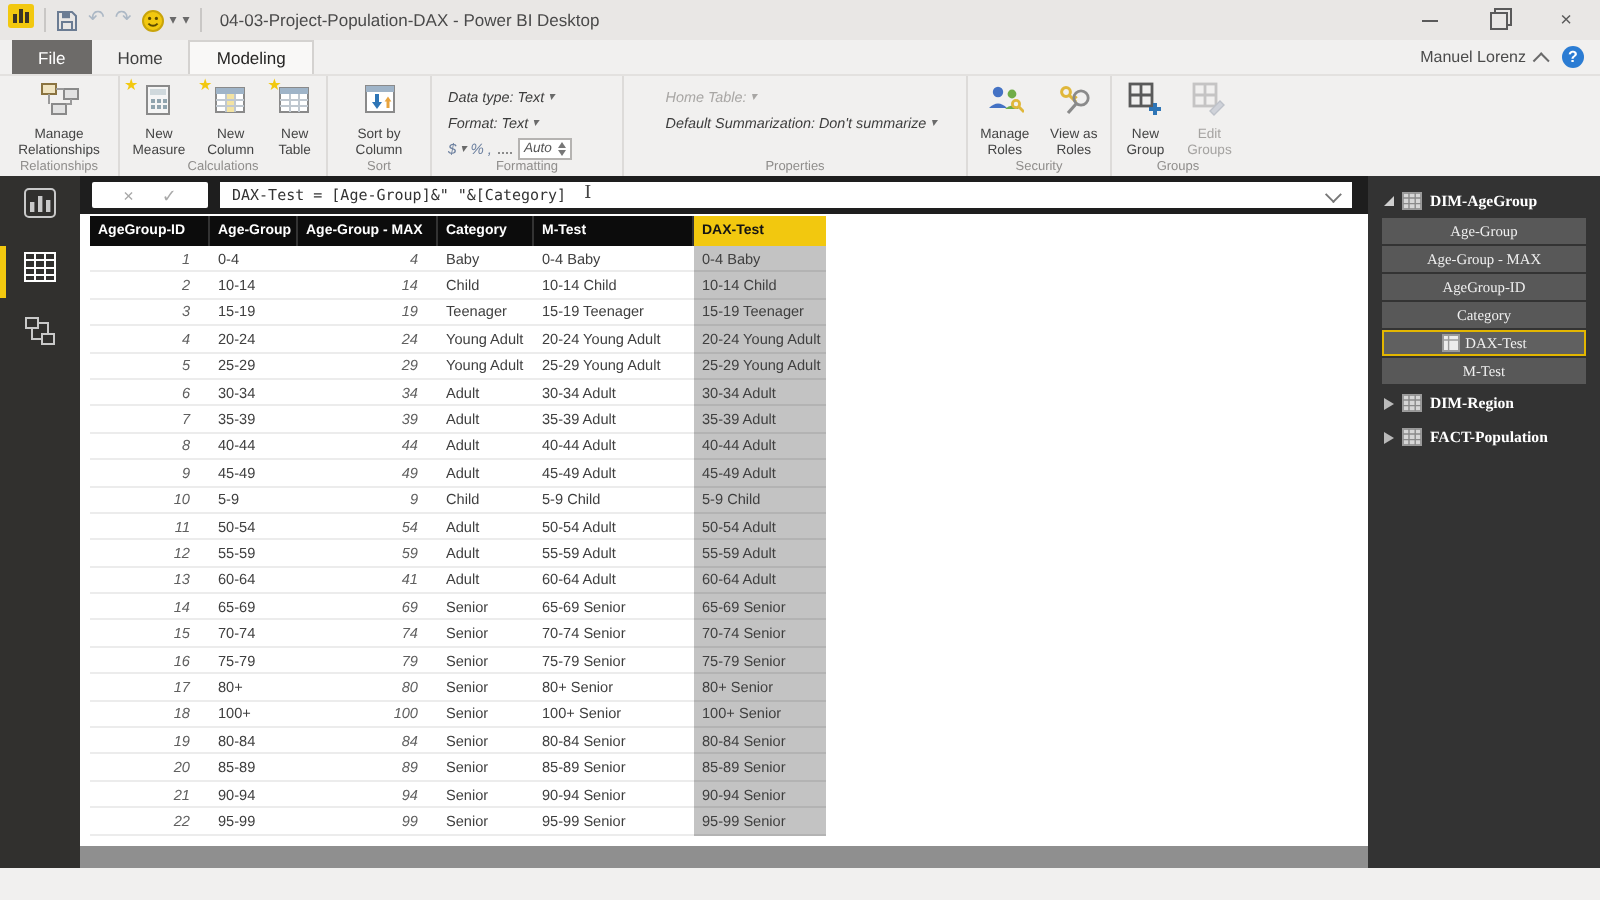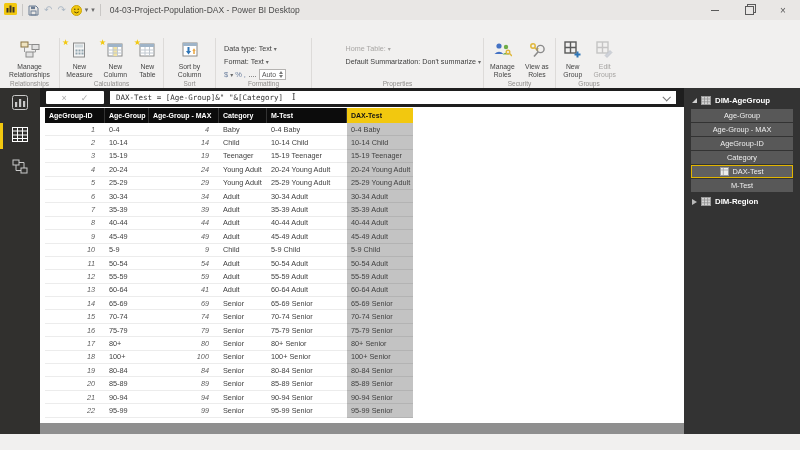--- a/index.html
+++ b/index.html
@@ -34,21 +34,21 @@
   .rgroup{position:relative;border-right:1px solid #dddbd9;height:100%;box-sizing:border-box;padding:2px 2px 10px 2px;display:flex;align-items:flex-start;justify-content:center;}
   .glabel{position:absolute;bottom:1px;left:0;width:100%;text-align:center;font-size:6.5px;color:#8f8d8b;}
   .rbtns{display:flex;gap:2px;}
   .bigbtn{display:flex;flex-direction:column;align-items:center;gap:1px;padding:1px 2px;position:relative;}
   .blabel{font-size:6.8px;line-height:7.5px;color:#444;text-align:center;white-space:pre-line;}
   .blabel.dis{color:#a5a3a1;}
   .star{position:absolute;left:0;top:-2px;color:#F2C80F;font-size:8px;}
   .frow{display:flex;align-items:center;gap:2px;font-size:7.2px;color:#3d3d3d;height:12px;white-space:nowrap;}
   .frow .caret{font-size:6px;color:#6a6a6a;}
   .frow.dis,.frow.dis .caret{color:#a8a6a4;}
-  .fstack{display:flex;flex-direction:column;gap:1px;padding-top:2px;}
+  .fstack{display:flex;flex-direction:column;gap:1px;padding-top:2px;font-style:italic;}
   .fsym{color:#6b7f9e;font-size:7.5px;}
   .decico{display:inline-block;width:7px;height:5px;border-bottom:1px dotted #8a8a8a;margin:0 1px;}
   .autobox{display:flex;align-items:center;border:1px solid #b5b3b1;background:#fff;font-size:6.8px;color:#555;padding:0 2px;height:9px;gap:3px;}
   .spin{display:flex;flex-direction:column;gap:1px;}
   .spin i{width:0;height:0;border-left:2.5px solid transparent;border-right:2.5px solid transparent;}
   .spin i.up{border-bottom:3px solid #777;}
   .spin i.dn{border-top:3px solid #777;}
 
   
   .fxbar{position:absolute;left:40px;top:88px;width:644px;height:19px;background:#1e1e1e;display:flex;align-items:center;}
@@ -75,21 +75,21 @@
   .td.num{font-style:italic;color:#5f5f5f;justify-content:flex-end;padding-right:10px;}
   .td.sel{background:#c3c3c3;border-bottom-color:#b3b3b3;}
   .c0{width:60px}.c1{width:44px}.c2{width:70px}.c3{width:48px}.c4{width:80px}.c5{width:66px}
 
   
   .fields{position:absolute;left:684px;top:88px;width:116px;height:346px;background:#333333;}
   .fhead{height:25px;background:#272727;display:flex;align-items:center;justify-content:space-between;padding:0 9px;}
   .fhead .ftitle{color:#fff;font-weight:bold;font-size:9px;}
   .fhead .fchev{color:#cfcfcf;font-size:10px;}
   .fsearch{margin:7px 8px 5px 8px;padding-bottom:3px;border-bottom:1px solid #6f6f6f;display:flex;align-items:center;gap:5px;color:#9b9b9b;font-size:8px;}
-  .ftree{padding-top:4px;}
+  .ftree{padding-top:4px;font-family:Liberation Serif, serif;}
   .ftable{display:flex;align-items:center;gap:4px;padding:4px 0 4px 8px;color:#fff;font-weight:bold;font-size:7.8px;white-space:nowrap;}
   .tri-down{width:0;height:0;border-left:5px solid transparent;border-bottom:5px solid #cfcfcf;}
   .tri-right{width:0;height:0;border-top:3.5px solid transparent;border-bottom:3.5px solid transparent;border-left:5px solid #b9b9b9;}
   .pill{box-sizing:border-box;width:102px;height:13px;margin:0 0 1px 7px;background:#585858;color:#efefef;font-size:7.4px;display:flex;align-items:center;justify-content:center;gap:3px;white-space:nowrap;overflow:hidden;}
   .pill.psel{border:1px solid #e3b600;background:#606060;}
 
   
   .statusbar{position:absolute;left:0;top:434px;width:800px;height:16px;background:#3c3c3c;display:flex;align-items:center;}
   .status-text{color:#e8e8e8;font-size:7.5px;padding-left:4px;}
 </style>
@@ -133,20 +133,30 @@
       <span class="wb">
           <span class="minim"></span>
         </span>
       <span class="wb">
           <span class="restore-box"></span>
         </span>
       <span class="wb">×</span>
     </div>
   </div>
 
+  <div class="tabrow">
+    <div class="tab file">File</div>
+    <div class="tab">Home</div>
+    <div class="tab active">Modeling</div>
+    <div class="account">
+      <span class="user">Manuel Lorenz</span>
+      <span class="chev-up"></span>
+      <span class="help">?</span>
+    </div>
+  </div>
 
   <div class="ribbon">
 
     <div class="rgroup" style="width:60px">
       <div class="rbtns">
         <div class="bigbtn">
           <span><svg width="20" height="17">
                 <rect x="1" y="1" width="7" height="5" fill="#efe3c0" stroke="#8a7340"></rect>
                 <rect x="12" y="3.5" width="7" height="5" fill="#e2e2e2" stroke="#8a8a8a"></rect>
                 <rect x="6" y="11" width="7" height="5" fill="#e2e2e2" stroke="#8a8a8a"></rect>
@@ -237,21 +247,21 @@
               <span class="spin">
                 <i class="up"></i>
                 <i class="dn"></i>
               </span>
             </span>
         </div>
       </div>
       <div class="glabel">Formatting</div>
     </div>
 
-    <div class="rgroup" style="width:172px;justify-content:flex-end;padding-left:8px">
+    <div class="rgroup" style="width:172px;justify-content:center;padding-left:8px">
       <div class="fstack">
         <div class="frow dis">
             <span>Home Table:</span>
             <span class="caret">▾</span>
           </div>
         <div class="frow">
             <span>Default Summarization: Don't summarize</span>
             <span class="caret">▾</span>
           </div>
       </div>
@@ -570,17 +580,25 @@
           <span>M-Test</span>
         </div>
         <div class="ftable">
           <span class="tri-right"></span>
           <svg width="10" height="9">
             <rect x="0.5" y="0.5" width="9" height="8" fill="#d6d6d6" stroke="#9a9a9a"></rect>
             <path d="M0.5 3 H9.5 M0.5 5.8 H9.5 M3.5 0.5 V8.5 M6.6 0.5 V8.5" stroke="#8a8a8a" stroke-width="0.7"></path>
           </svg>
           <span class="fname">DIM-Region</span>
         </div>
+        <div class="ftable">
+          <span class="tri-right"></span>
+          <svg width="10" height="9">
+            <rect x="0.5" y="0.5" width="9" height="8" fill="#d6d6d6" stroke="#9a9a9a"></rect>
+            <path d="M0.5 3 H9.5 M0.5 5.8 H9.5 M3.5 0.5 V8.5 M6.6 0.5 V8.5" stroke="#8a8a8a" stroke-width="0.7"></path>
+          </svg>
+          <span class="fname">FACT-Population</span>
+        </div>
       </div>
   </div>
 
 
 </div>
 
 </body></html>

